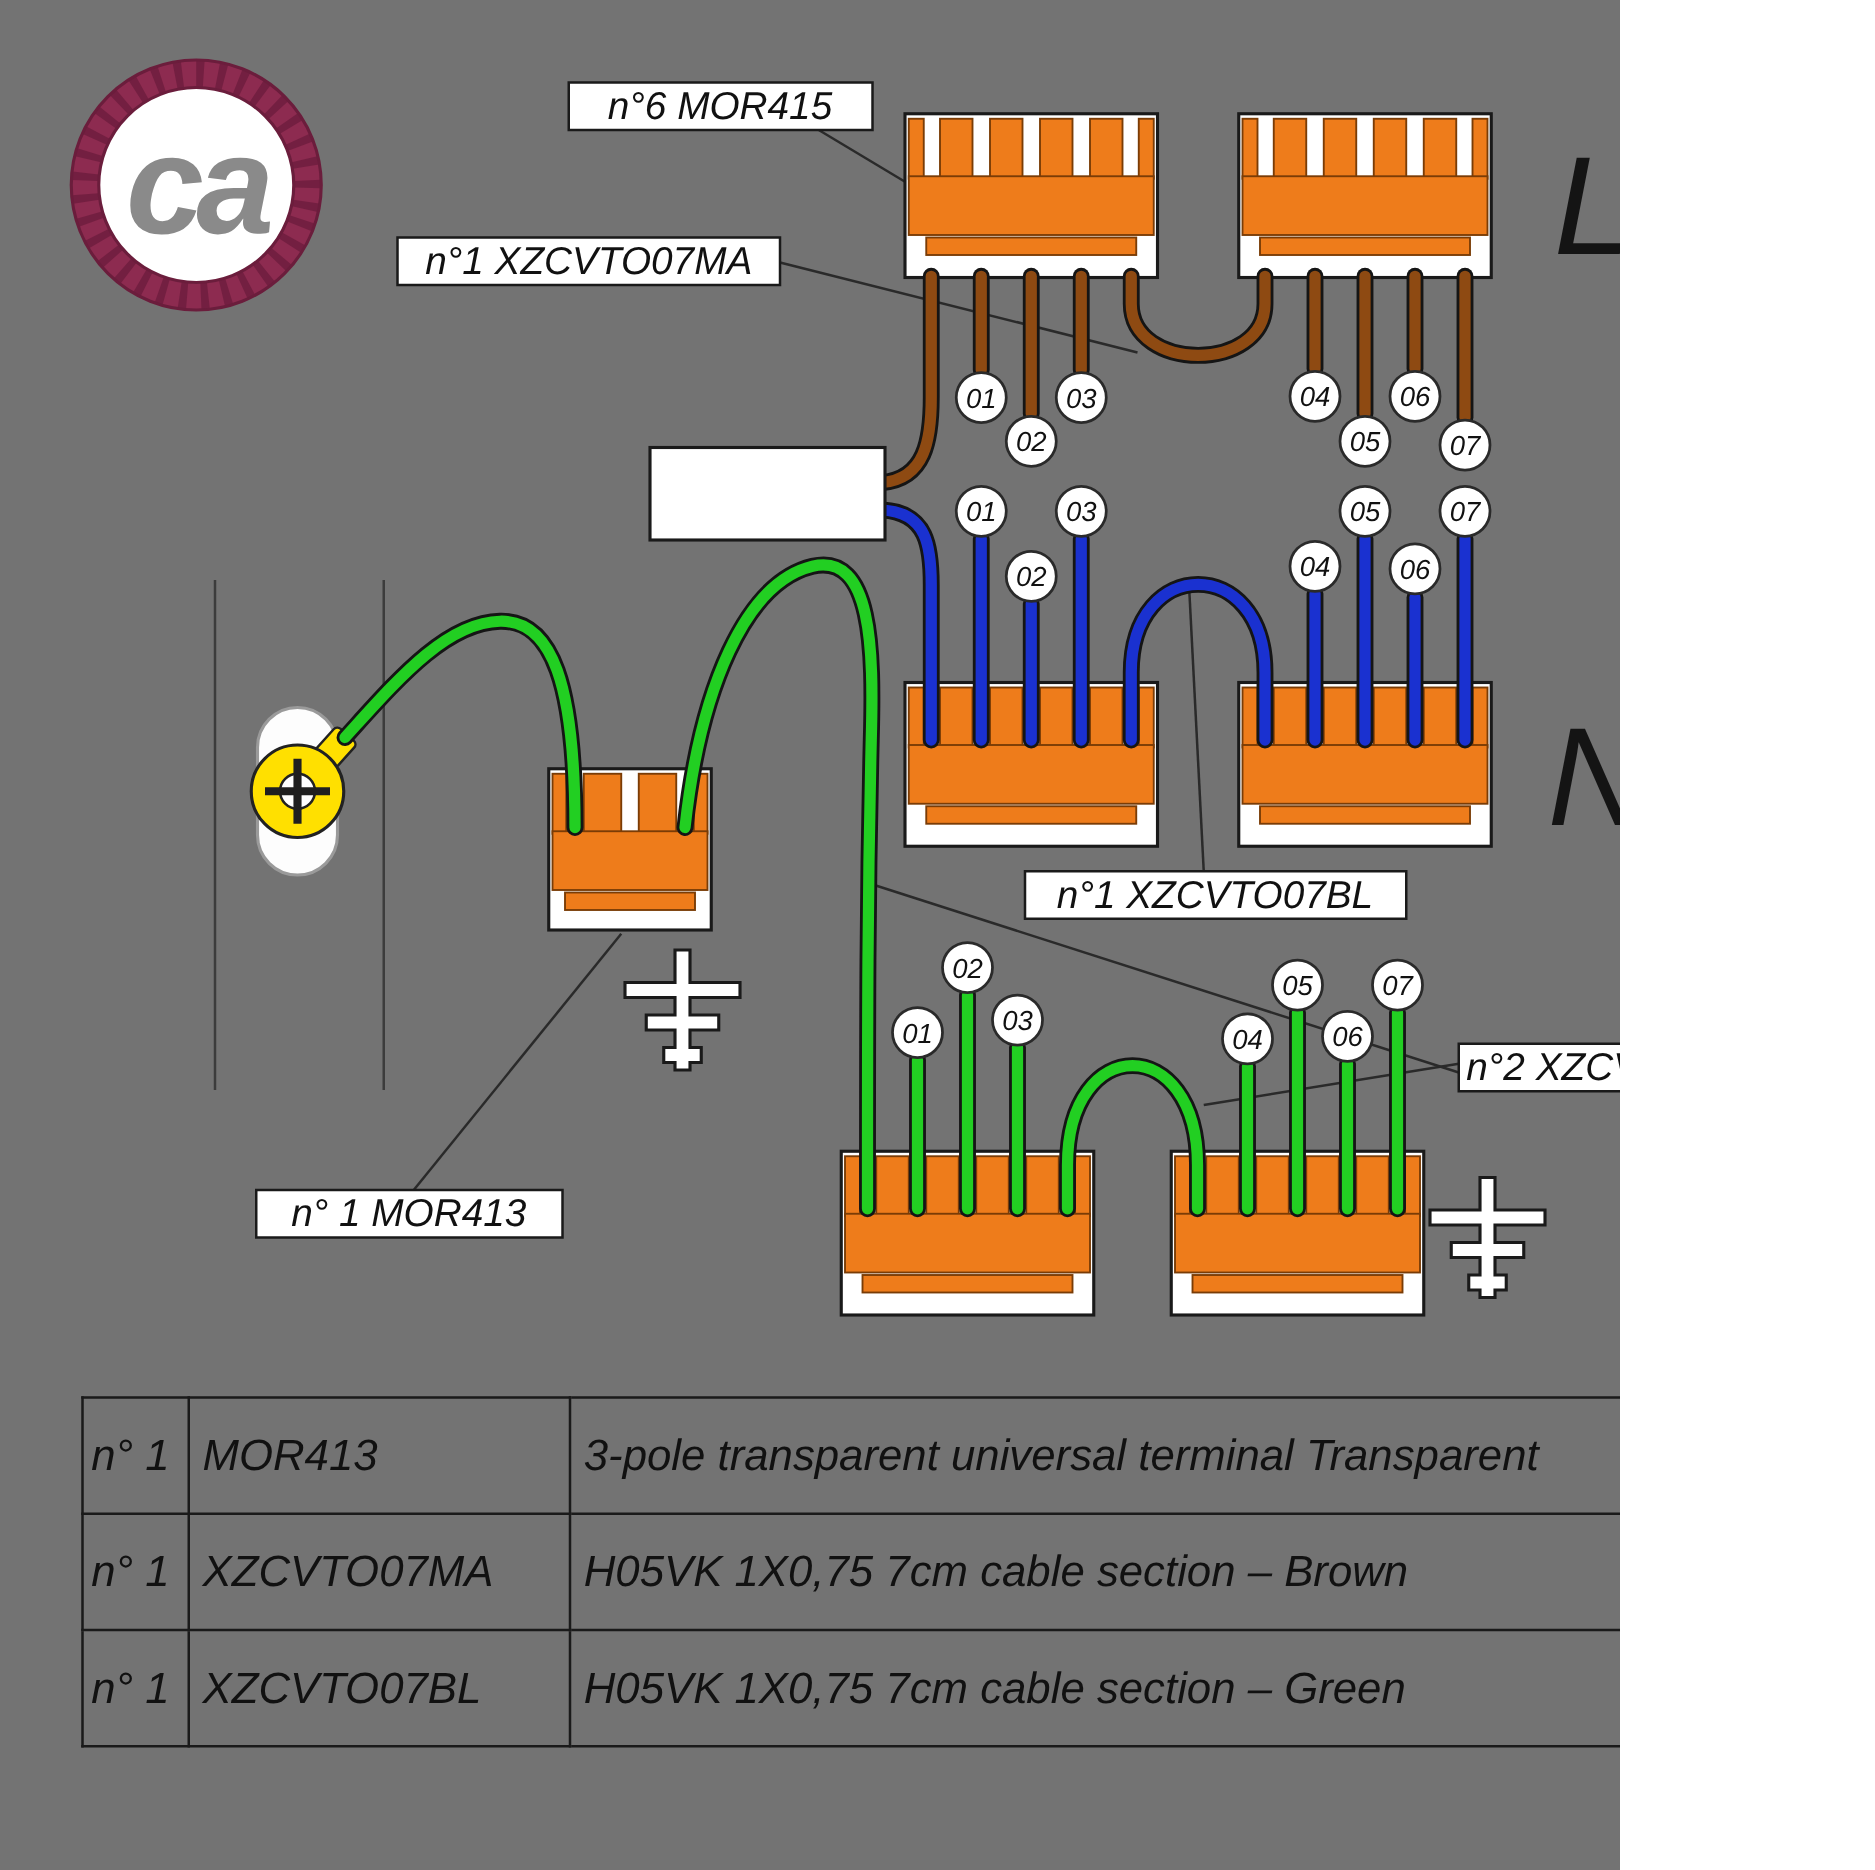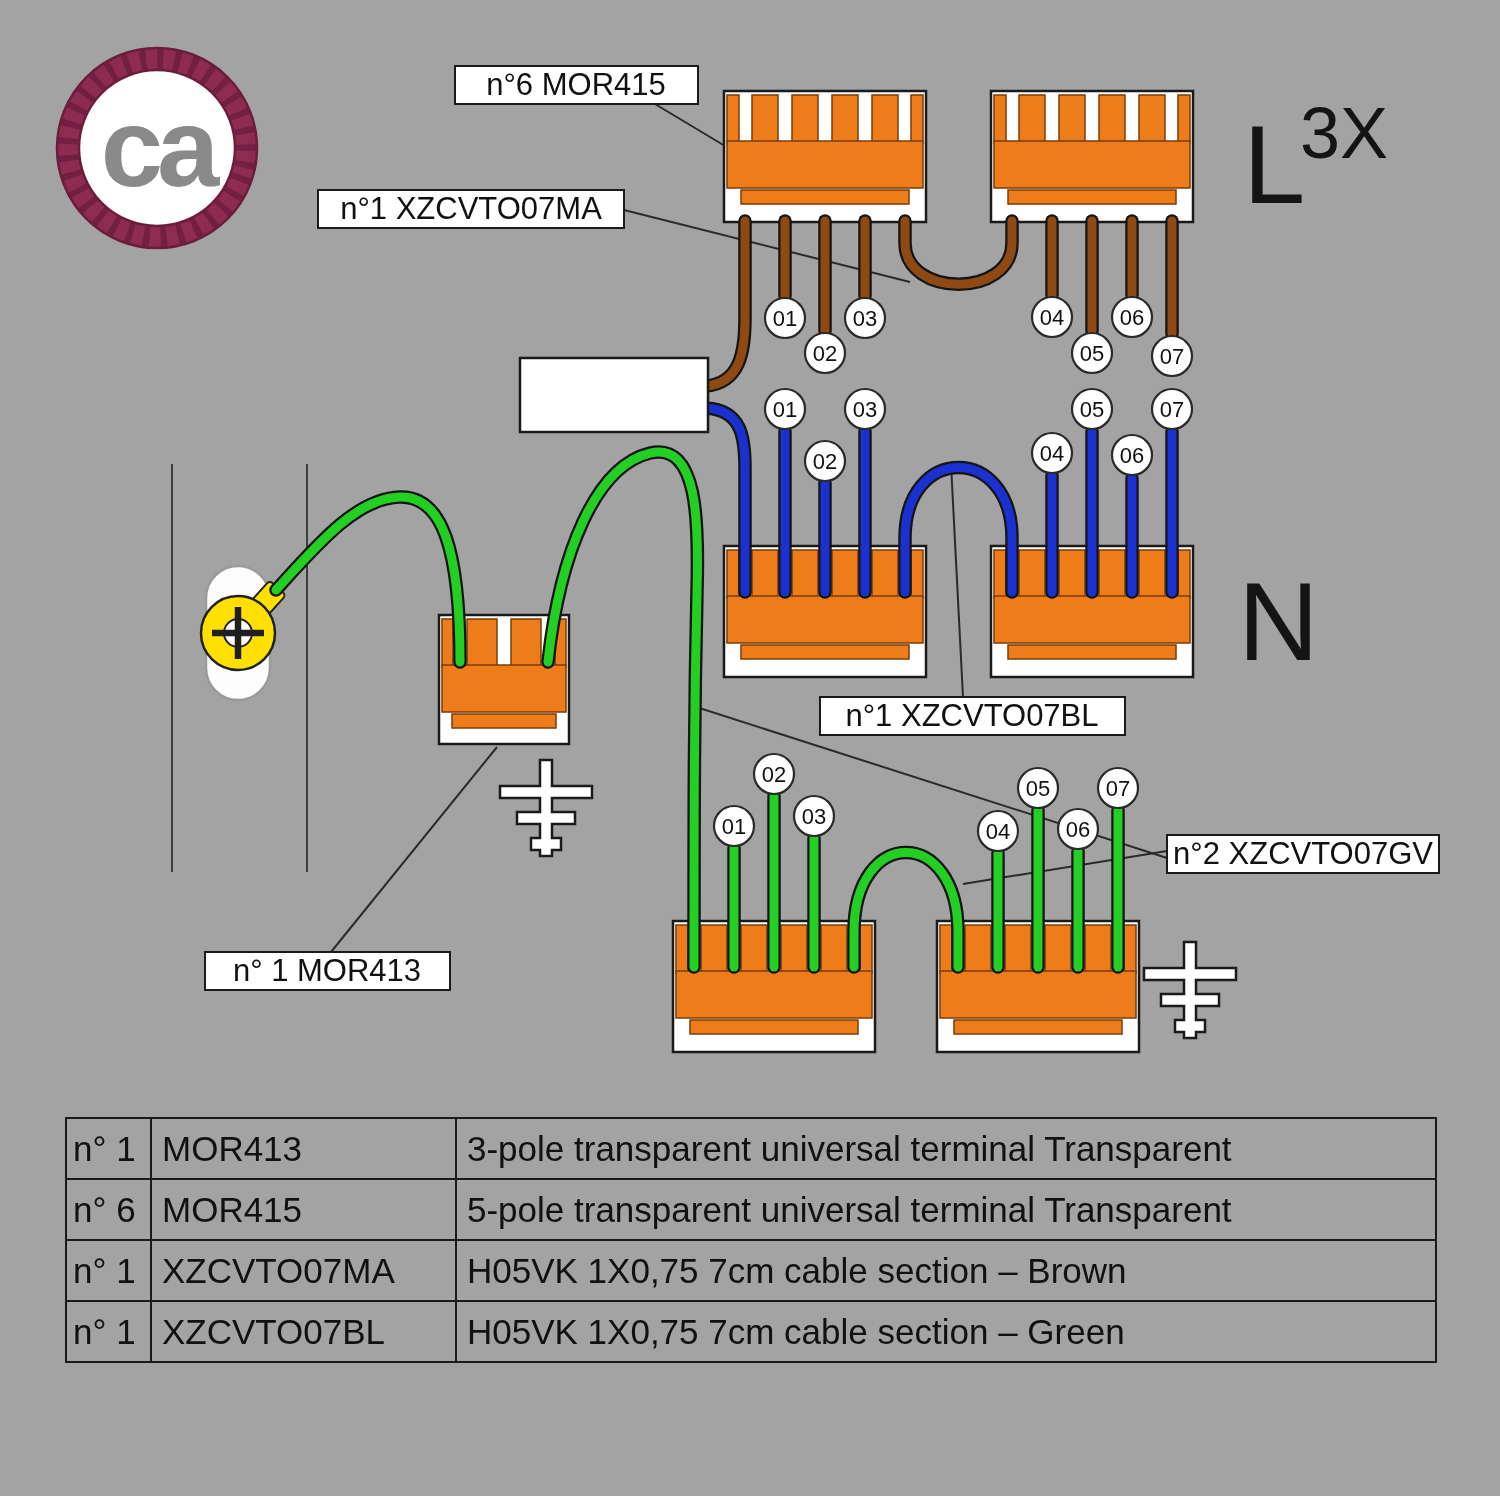--- a/index.html
+++ b/index.html
@@ -1,17 +1,17 @@
 <!DOCTYPE html>
 <html><head>
 <meta charset="utf-8">
 <style>
   html,body{margin:0;padding:0;background:#fff;}
-  .stage{position:relative;width:1500px;height:1496px;background:#a3a3a3;overflow:hidden;
-         font-family:"Liberation Sans",sans-serif;color:#111;}
+  .stage{position:relative;width:1296px;height:1496px;background:#737373;overflow:hidden;
+         font-family:"Liberation Sans",sans-serif;color:#111;font-style:italic;}
   svg{font-family:"Liberation Sans",sans-serif;}
 
   
   .wo{fill:none;stroke:#151515;stroke-width:13.5;stroke-linecap:round;stroke-linejoin:round;}
   .wi{fill:none;stroke-width:9;stroke-linecap:round;stroke-linejoin:round;}
   .c-brown{stroke:#8e4a12;}
   .c-blue{stroke:#1a31d0;}
   .c-green{stroke:#22cf22;}
 
   .leader{fill:none;stroke:#2a2a2a;stroke-width:2;}
@@ -21,21 +21,21 @@
   .labelbox text{font-size:31px;fill:#111;text-anchor:middle;}
 
   .cpt circle{fill:#ffffff;stroke:#2a2a2a;stroke-width:2.2;}
   .cpt text{font-size:22px;fill:#111;text-anchor:middle;}
 
   .bigletter{fill:#141414;}
 
   
   .parts-table{position:absolute;left:65px;top:1117px;width:1372px;border-collapse:collapse;
                table-layout:fixed;font-size:35px;color:#111;}
-  .parts-table td{border:2px solid #1a1a1a;height:59px;padding:0 10px;white-space:nowrap;
+  .parts-table td{border:2px solid #1a1a1a;height:59px;padding:16px 10px;white-space:nowrap;
                   overflow:hidden;vertical-align:middle;}
   .parts-table td.qty{padding-left:6px;padding-right:4px;}
 </style>
 </head>
 <body>
 
 <div class="stage">
 
 <svg class="diagram" width="1500" height="1115" viewBox="0 0 1500 1115">
 
@@ -363,25 +363,20 @@
         <col style="width:305px">
         <col>
       </colgroup>
   <tbody>
     <tr>
       <td class="qty">n° 1</td>
       <td>MOR413</td>
       <td>3-pole transparent universal terminal Transparent</td>
     </tr>
     <tr>
-      <td class="qty">n° 6</td>
-      <td>MOR415</td>
-      <td>5-pole transparent universal terminal Transparent</td>
-    </tr>
-    <tr>
       <td class="qty">n° 1</td>
       <td>XZCVTO07MA</td>
       <td>H05VK 1X0,75 7cm cable section – Brown</td>
     </tr>
     <tr>
       <td class="qty">n° 1</td>
       <td>XZCVTO07BL</td>
       <td>H05VK 1X0,75 7cm cable section – Green</td>
     </tr>
   </tbody>

